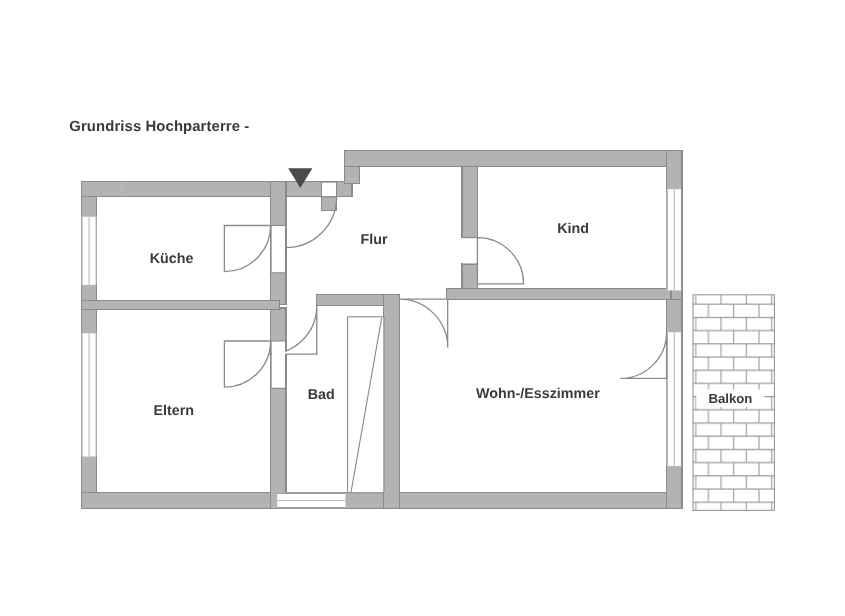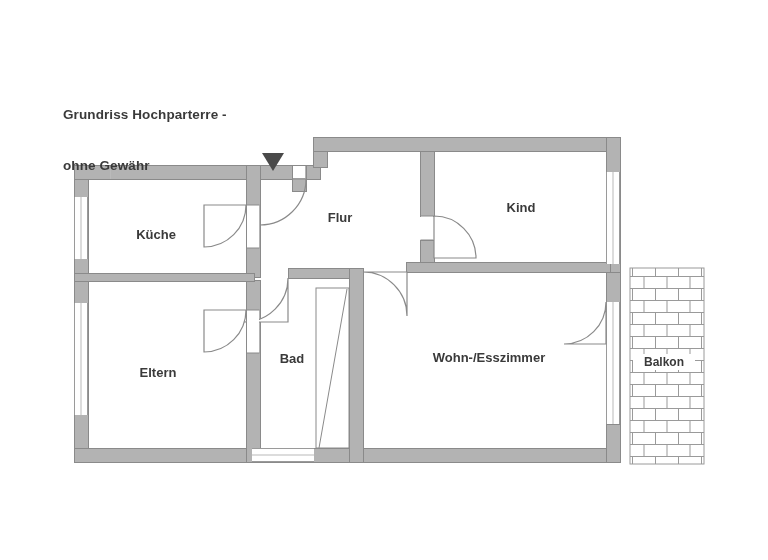--- a/index.html
+++ b/index.html
@@ -42,21 +42,20 @@
     fill: #3a3a3a;
   }
 </style>
 </head>
 <body>
 
 <div id="plan-root">
 
   <div class="title-block">
     <span class="title-line">Grundriss Hochparterre -</span>
-    <span class="title-line">ohne Gewähr</span>
   </div>
 
   <svg width="768" height="560" viewBox="0 0 768 560">
 
     <g fill="#b3b3b3" stroke="#8a8a8a" stroke-width="1" shape-rendering="crispEdges">
 
       <rect x="74" y="165" width="14" height="297"></rect>
 
       <rect x="74" y="165" width="239" height="14"></rect>
 

